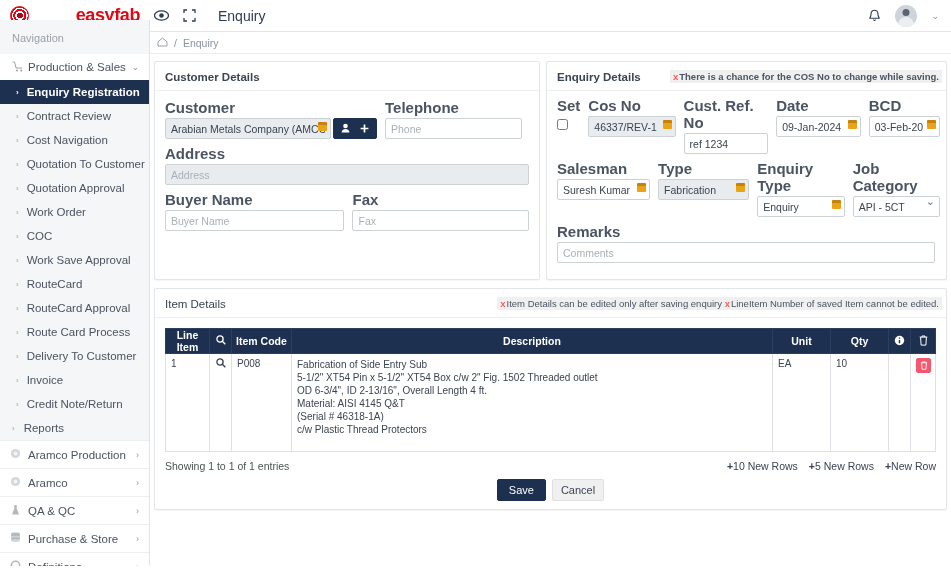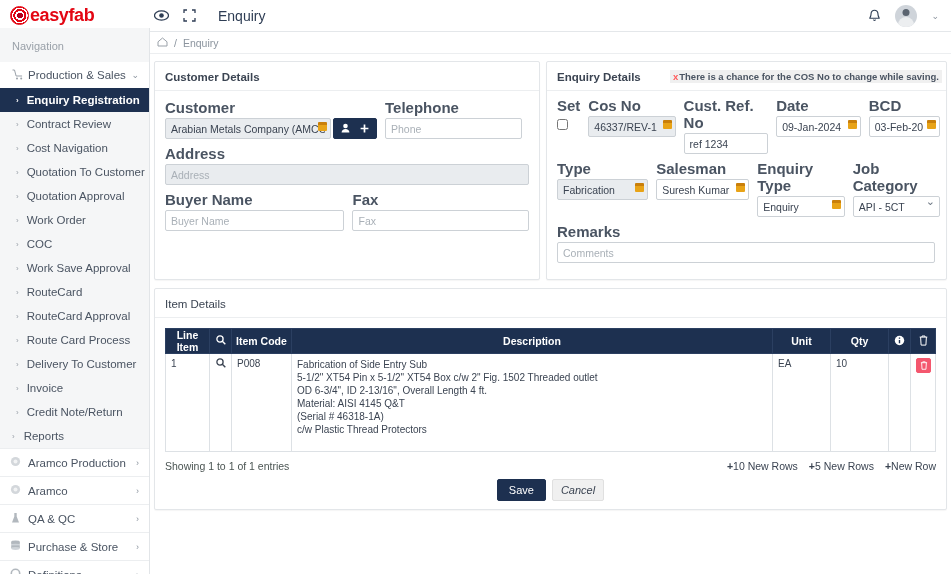--- a/index.html
+++ b/index.html
@@ -10,21 +10,21 @@
     overflow: hidden;
   }
   .app { position: relative; width: 951px; height: 578px; }
 
   
   .topbar {
     position: absolute; top: 0; left: 0; width: 951px; height: 32px;
     background: #fff; border-bottom: 1px solid #e4e7ea;
     display: flex; align-items: center;
   }
-  .logo-wrap { display: flex; align-items: center; padding-left: 10px; width: 140px; }
+  .logo-wrap { display: flex; align-items: center; padding-left: 10px; width: 140px; justify-content: space-between; }
   .logo-mark {
     width: 19px; height: 19px; border-radius: 50%;
     background: radial-gradient(circle at 52% 50%, #b3001b 0 3px, #ffffff 3px 4.5px, #e30613 4.5px 6.5px, #ffffff 6.5px 7.8px, #e30613 7.8px 9.5px);
     border: 1px solid #e30613; margin-right: 1px; position: relative;
   }
   .logo-text { font-size: 18px; font-weight: bold; color: #e30613; letter-spacing: -0.4px; }
   .topicon {
     color: #2e3d54; margin-left: 14px; display: flex; align-items: center;
     justify-content: center; cursor: pointer;
   }
@@ -41,21 +41,21 @@
     border-radius: 50%; background: #5b6470; transform: translateX(-50%);
   }
   .avatar::before {
     content: ""; position: absolute; left: 50%; top: 12px; width: 16px; height: 12px;
     border-radius: 8px 8px 0 0; background: #eceef0; transform: translateX(-50%);
   }
   .caret-sm { font-size: 9px; color: #8b949e; }
 
   
   .sidebar {
-    position: absolute; top: 28px; left: 0; width: 150px; height: 546px;
+    position: absolute; top: 20px; left: 0; width: 150px; height: 546px;
     background: #f5f6f7; border-right: 1px solid #e2e5e8; overflow: hidden;
   }
   .nav-title { font-size: 11px; color: #9aa1a9; padding: 12px 0 10px 12px; }
   .nav-group {
     display: flex; align-items: center; height: 26px; padding: 0 10px 0 12px;
     font-size: 11.5px; color: #4a5462; background: #fff; cursor: pointer;
   }
   .nav-group .gi { width: 16px; color: #9aa1a9; font-size: 11px; }
   .nav-group .gx { margin-left: auto; font-size: 9px; color: #8b949e; }
   .sub {
@@ -167,21 +167,20 @@
   .actions { display: flex; justify-content: center; gap: 6px; margin-top: 7px; }
   .btn-save {
     background: #1d3050; color: #fff; border: 1px solid #1d3050; border-radius: 2px;
     font-size: 11px; padding: 4px 11px; cursor: pointer;
     font-family: "Liberation Sans", sans-serif;
   }
   .btn-cancel {
     background: #f0f0f0; color: #3b4452; border: 1px solid #e0e0e0; border-radius: 2px;
     font-size: 11px; padding: 4px 8px; cursor: pointer;
     font-family: "Liberation Sans", sans-serif;
-    font-style: italic;
   }
 </style>
 </head>
 <body>
 
 <div class="app">
 
   <div class="topbar">
     <div class="logo-wrap">
       <span class="logo-mark"></span>
@@ -441,38 +440,38 @@
               <label class="fl">BCD</label>
               <div class="picker">
                 <input class="inp" value="03-Feb-20" style="">
                 <span class="pick-ic">
                     <i class="cal"></i>
                   </span>
               </div>
             </div>
           </div>
           <div class="row">
+            <div class="fg" style="width:98px;">
+              <label class="fl">Salesman</label>
+              <div class="picker">
+                <input class="inp" value="Suresh Kumar" style="">
+                <span class="pick-ic">
+                    <i class="cal"></i>
+                  </span>
+              </div>
+            </div>
             <div class="fg" style="width:96px;">
               <label class="fl">Type</label>
               <div class="picker">
                 <input class="inp ro" readonly="" value="Fabrication" style="">
                 <span class="pick-ic">
                     <i class="cal"></i>
                   </span>
               </div>
             </div>
-            <div class="fg" style="width:98px;">
-              <label class="fl">Salesman</label>
-              <div class="picker">
-                <input class="inp" value="Suresh Kumar" style="">
-                <span class="pick-ic">
-                    <i class="cal"></i>
-                  </span>
-              </div>
-            </div>
             <div class="fg" style="width:92px;">
               <label class="fl">Enquiry Type</label>
               <div class="picker">
                 <input class="inp" value="Enquiry" style="">
                 <span class="pick-ic">
                     <i class="cal"></i>
                   </span>
               </div>
             </div>
             <div class="fg" style="width:92px;">
@@ -488,20 +487,24 @@
             <label class="fl">Remarks</label>
             <input class="inp" placeholder="Comments" style="">
           </div>
         </div>
       </div>
     </div>
 
     <div class="card items">
       <div class="items-head">
         <span>Item Details</span>
+        <span class="warn">
+          <span class="x">x</span><span>Item Details can be edited only after saving enquiry</span>
+          <span class="x">x</span><span>LineItem Number of saved Item cannot be edited.</span>
+        </span>
       </div>
       <div class="items-body">
         <table class="itbl">
           <colgroup>
             <col style="width:44px">
               <col style="width:22px">
               <col style="width:60px">
             <col>
               <col style="width:58px">
               <col style="width:58px">

